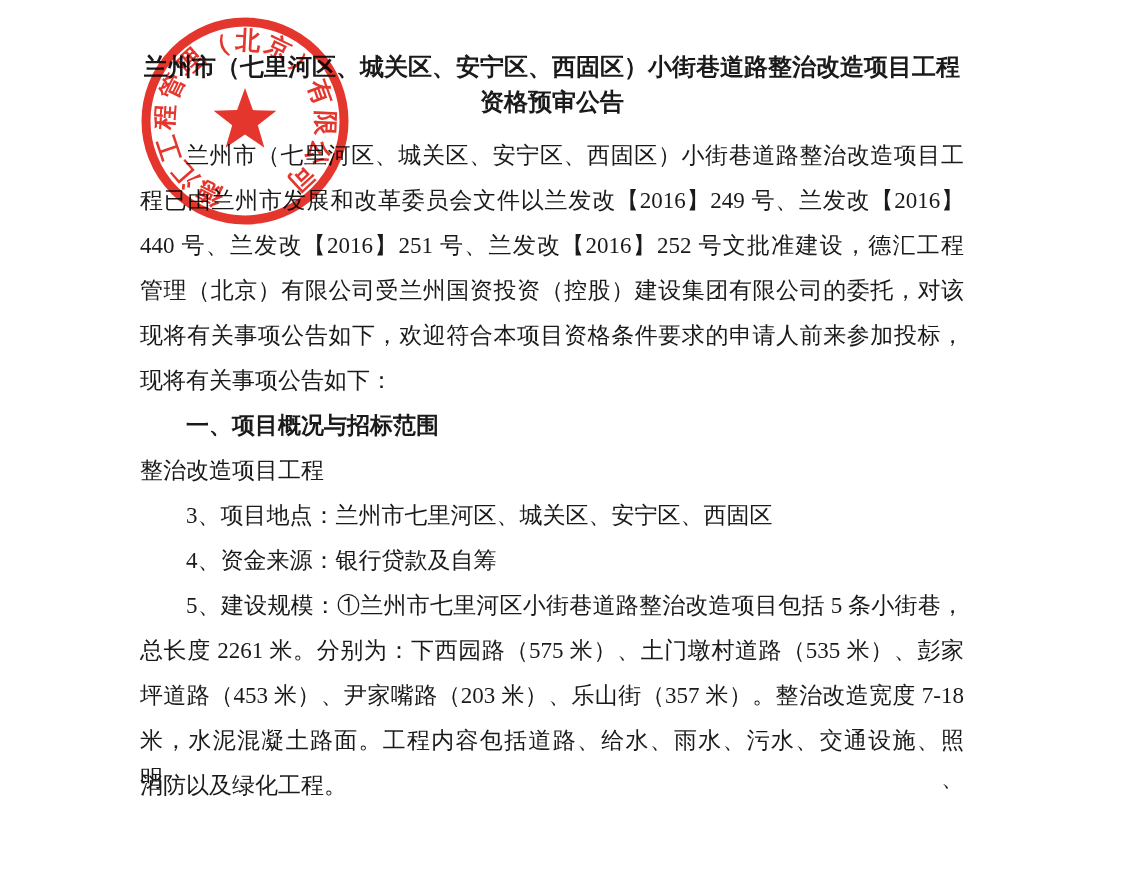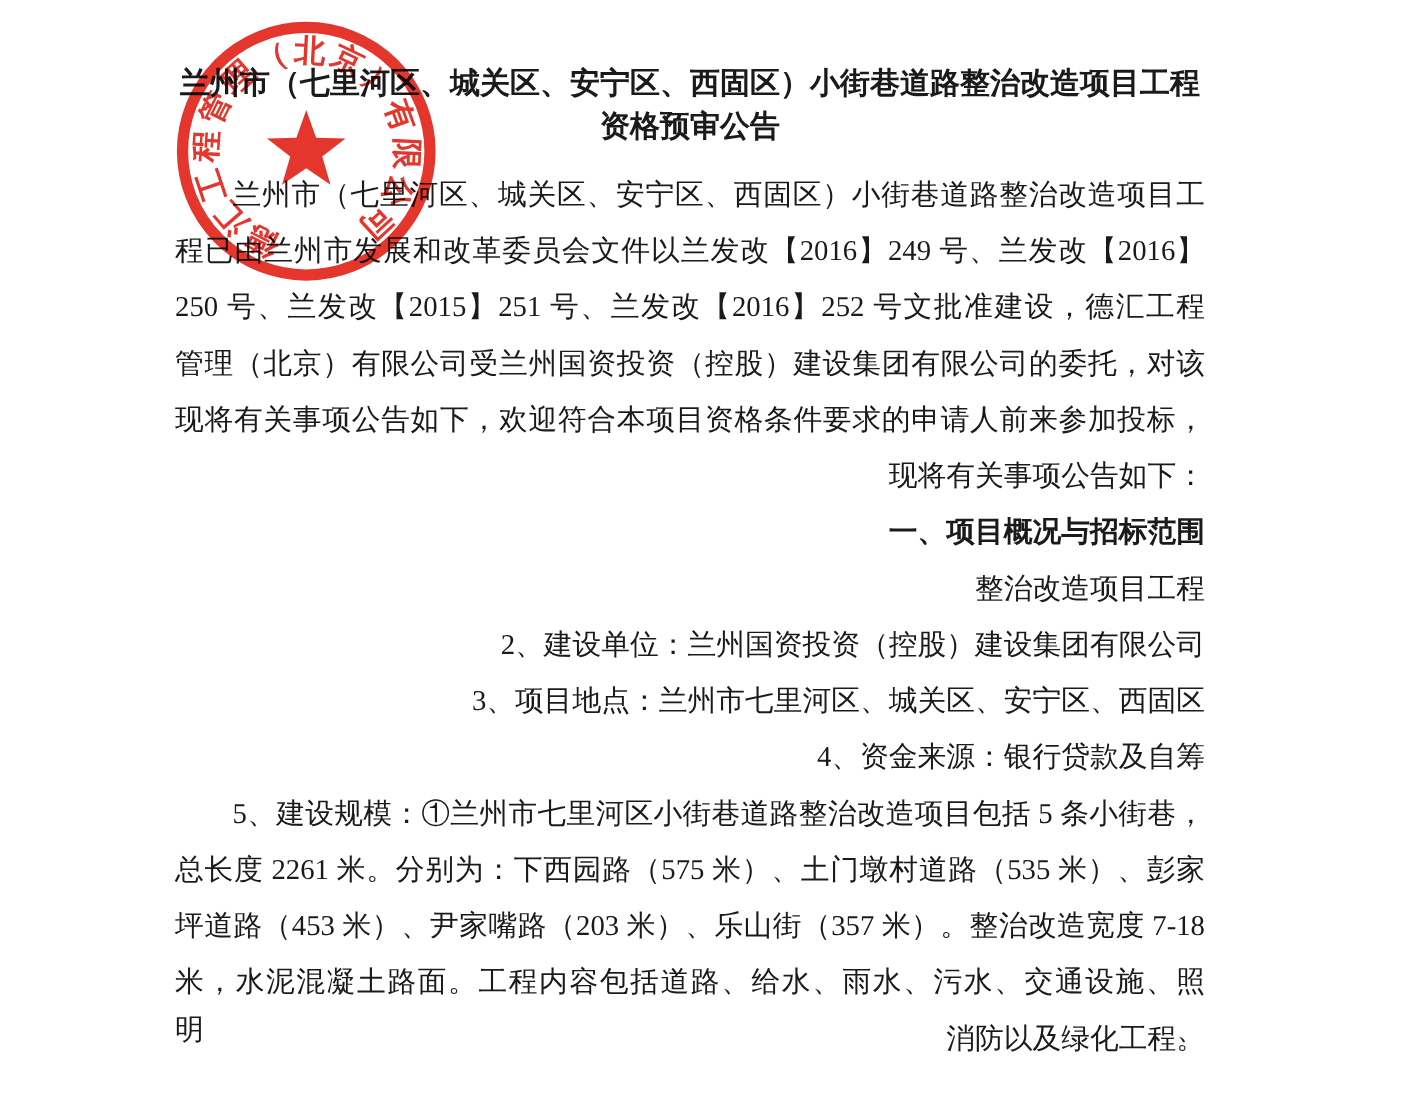--- a/index.html
+++ b/index.html
@@ -19,21 +19,20 @@
     font-weight:bold;
     font-size:24px;
     height:35px;line-height:35px;
     white-space:nowrap;
   }
   .title-line.first{margin-top:50px;}
   .body-line{
     font-size:23px;
     height:45px;line-height:38px;
     white-space:nowrap;
-    text-align:right;
   }
   .body-lines{margin-top:17px;}
   .j{ 
     white-space:normal;
     text-align:justify;
     text-align-last:justify;
   }
   .ind{text-indent:46px;}
   .bold{font-weight:bold;}
   
@@ -56,27 +55,26 @@
 
 <div class="doc">
 
   <div class="content">
     <div class="title-line first">兰州市（七里河区、城关区、安宁区、西固区）小街巷道路整治改造项目工程</div>
     <div class="title-line">资格预审公告</div>
 
     <div class="body-lines">
       <div class="body-line j ind">兰州市（七里河区、城关区、安宁区、西固区）小街巷道路整治改造项目工</div>
       <div class="body-line j">程已由兰州市发展和改革委员会文件以兰发改【2016】249 号、兰发改【2016】</div>
-      <div class="body-line j">250 号、兰发改【2015】251 号、兰发改【2016】252 号文批准建设，德汇工程</div>
+      <div class="body-line j">440 号、兰发改【2016】251 号、兰发改【2016】252 号文批准建设，德汇工程</div>
       <div class="body-line j">管理（北京）有限公司受兰州国资投资（控股）建设集团有限公司的委托，对该</div>
       <div class="body-line j">现将有关事项公告如下，欢迎符合本项目资格条件要求的申请人前来参加投标，</div>
       <div class="body-line">现将有关事项公告如下：</div>
       <div class="body-line bold ind">一、项目概况与招标范围</div>
       <div class="body-line">整治改造项目工程</div>
-      <div class="body-line ind">2、建设单位：兰州国资投资（控股）建设集团有限公司</div>
       <div class="body-line ind">3、项目地点：兰州市七里河区、城关区、安宁区、西固区</div>
       <div class="body-line ind">4、资金来源：银行贷款及自筹</div>
       <div class="body-line j ind">5、建设规模：①兰州市七里河区小街巷道路整治改造项目包括 5 条小街巷，</div>
       <div class="body-line j">总长度 2261 米。分别为：下西园路（575 米）、土门墩村道路（535 米）、彭家</div>
       <div class="body-line j">坪道路（453 米）、尹家嘴路（203 米）、乐山街（357 米）。整治改造宽度 7-18</div>
       <div class="body-line j">米，水泥混凝土路面。工程内容包括道路、给水、雨水、污水、交通设施、照明、</div>
       <div class="body-line">消防以及绿化工程。</div>
     </div>
   </div>
 

